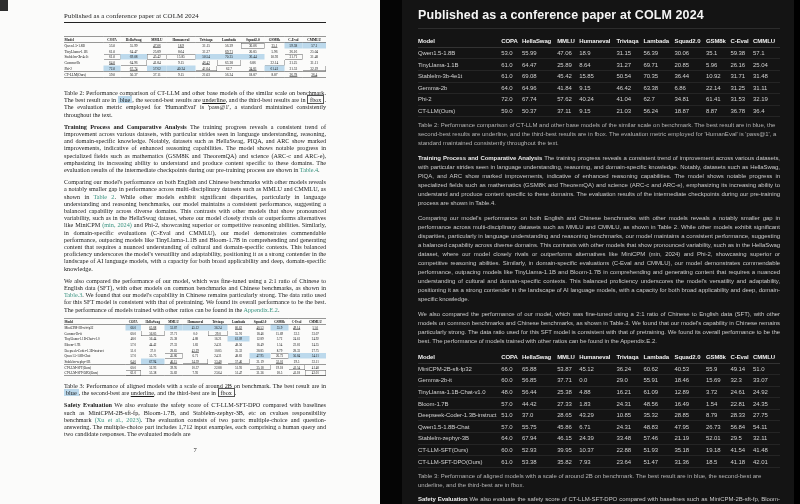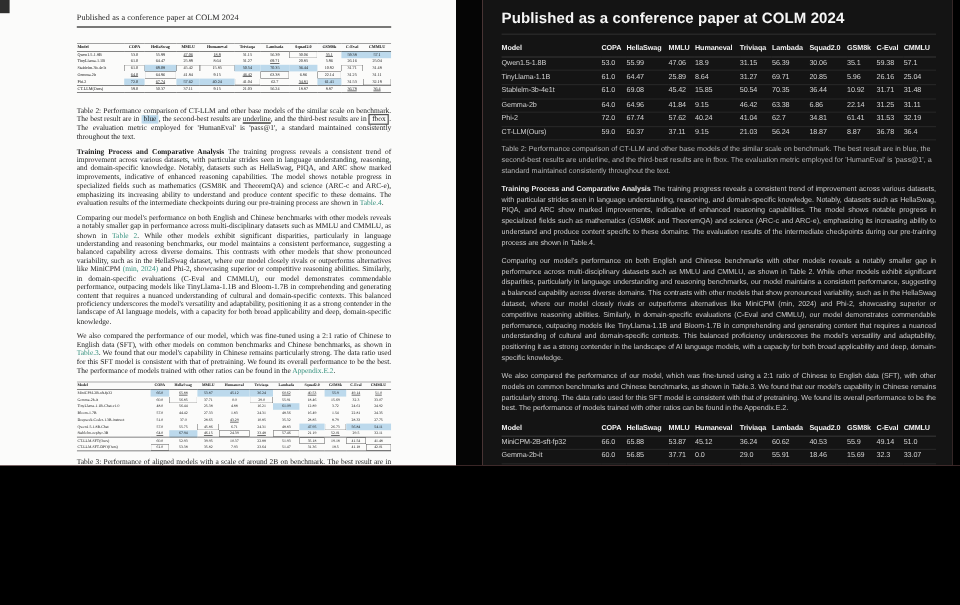--- a/index.html
+++ b/index.html
@@ -1,16 +1,16 @@
 <!DOCTYPE html>
 <html><head>
 <meta charset="utf-8">
 <style>
   html,body{margin:0;padding:0;background:#000;}
-  .stage{position:relative;width:800px;height:388px;display:flex;overflow:hidden;background:#fca5a5;font-family:"Liberation Sans",sans-serif;justify-content:space-between;}
+  .stage{position:relative;width:800px;height:504px;display:flex;overflow:hidden;background:#f97316;font-family:"Liberation Sans",sans-serif;justify-content:space-between;}
   .corner-mark{position:absolute;left:0;top:0;width:8px;height:11px;background:#2e2e2e;z-index:5;}
 
   
   .page-light{width:380px;height:504px;background:#fbfbfa;color:#1b1b1b;padding:12px 54px 0 64px;box-sizing:border-box;font-family:"Liberation Serif",serif;overflow:hidden;}
   .lp-head{font-size:6.8px;letter-spacing:.1px;border-bottom:1px solid #222;padding-bottom:3px;margin-bottom:13px;}
   .lt-wrap{overflow:hidden;}
   .lt2-wrap{height:49px;margin-bottom:4px;}
   .lt3-wrap{height:61px;margin:4px 0 3px;}
   .lt{width:200%;transform:scale(.5);transform-origin:0 0;border-collapse:collapse;font-family:"Liberation Serif",serif;color:#111;}
   .lt2{font-size:6.9px;}

